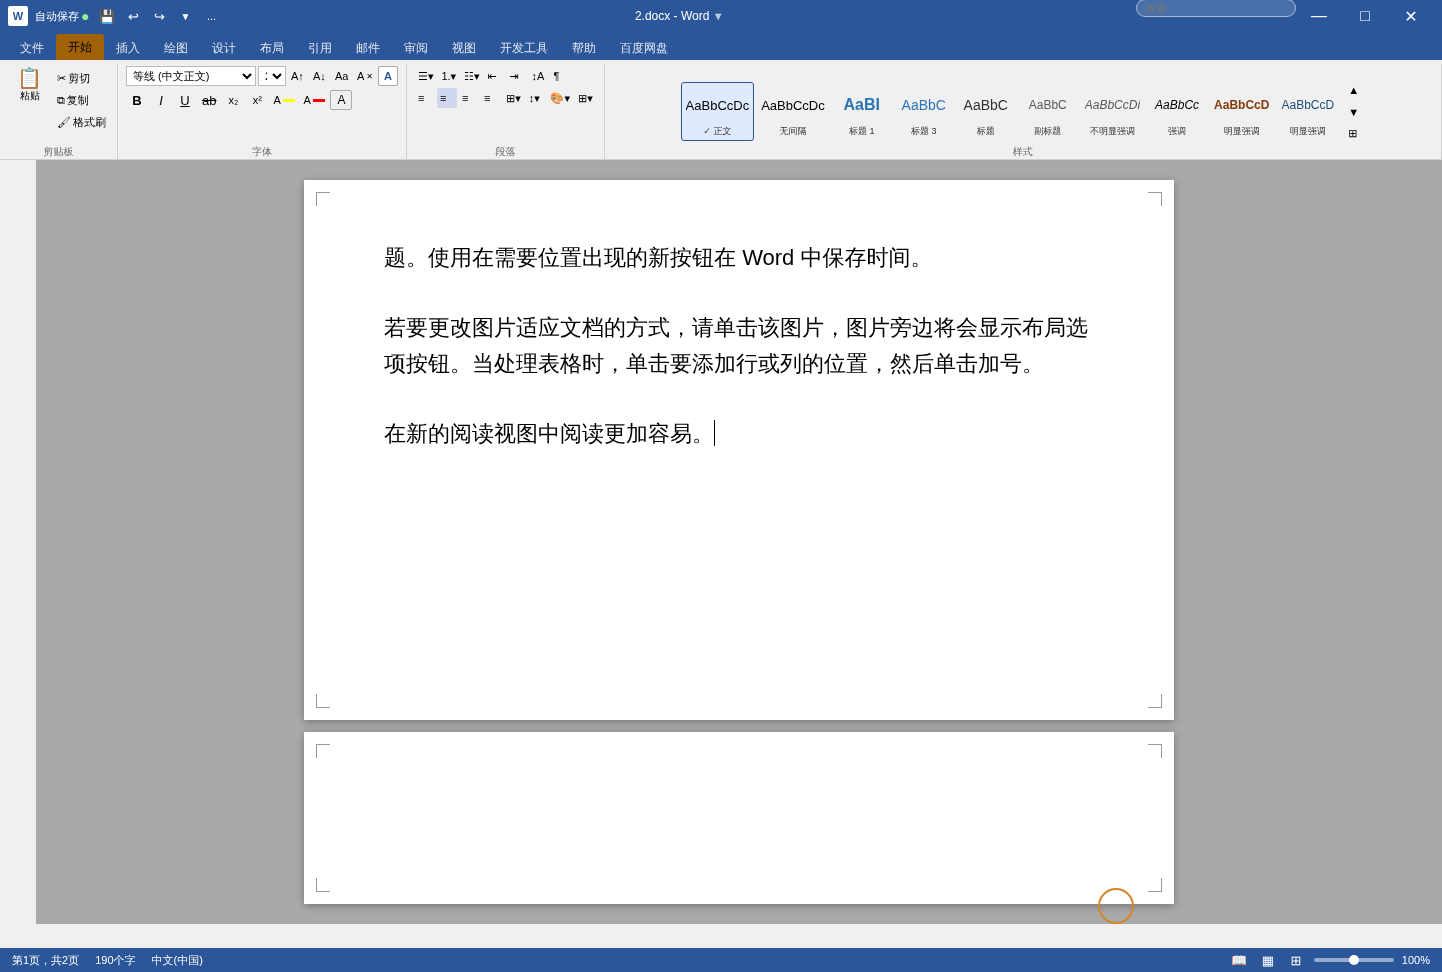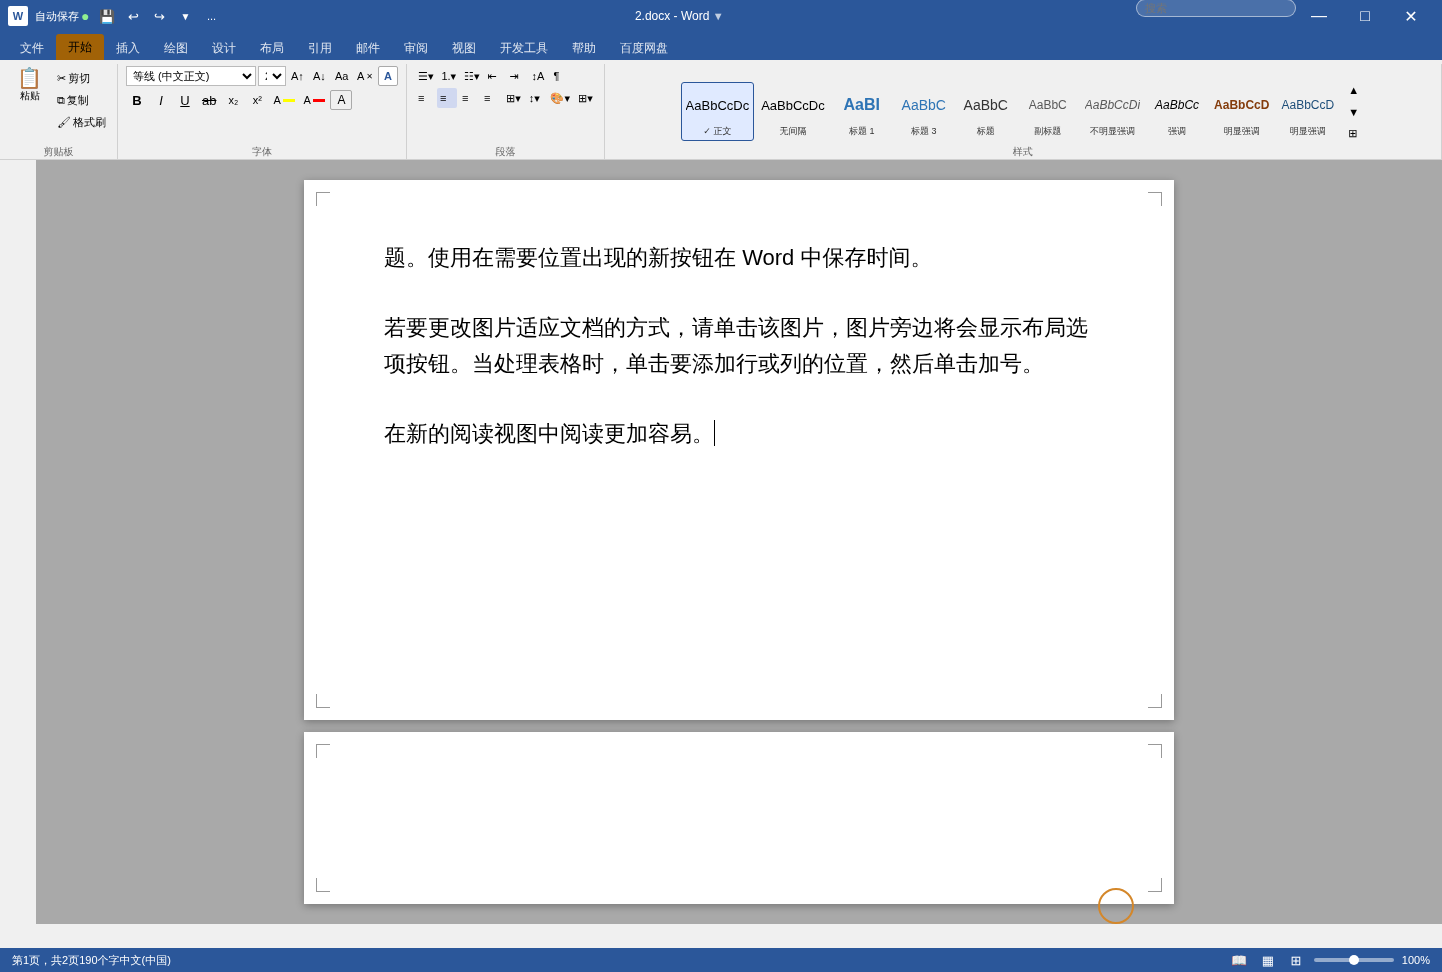--- a/index.html
+++ b/index.html
@@ -284,20 +284,21 @@
 
     
     .status-bar {
       height: 24px;
       background: #2b579a;
       display: flex;
       align-items: center;
       padding: 12px 12px;
       color: white;
       font-size: 11px;
+      gap: 16px;
       position: fixed;
       bottom: 0;
       width: 100%;
     }
     .status-right {
       margin-left: auto;
       display: flex;
       align-items: center;
       gap: 8px;
     }

